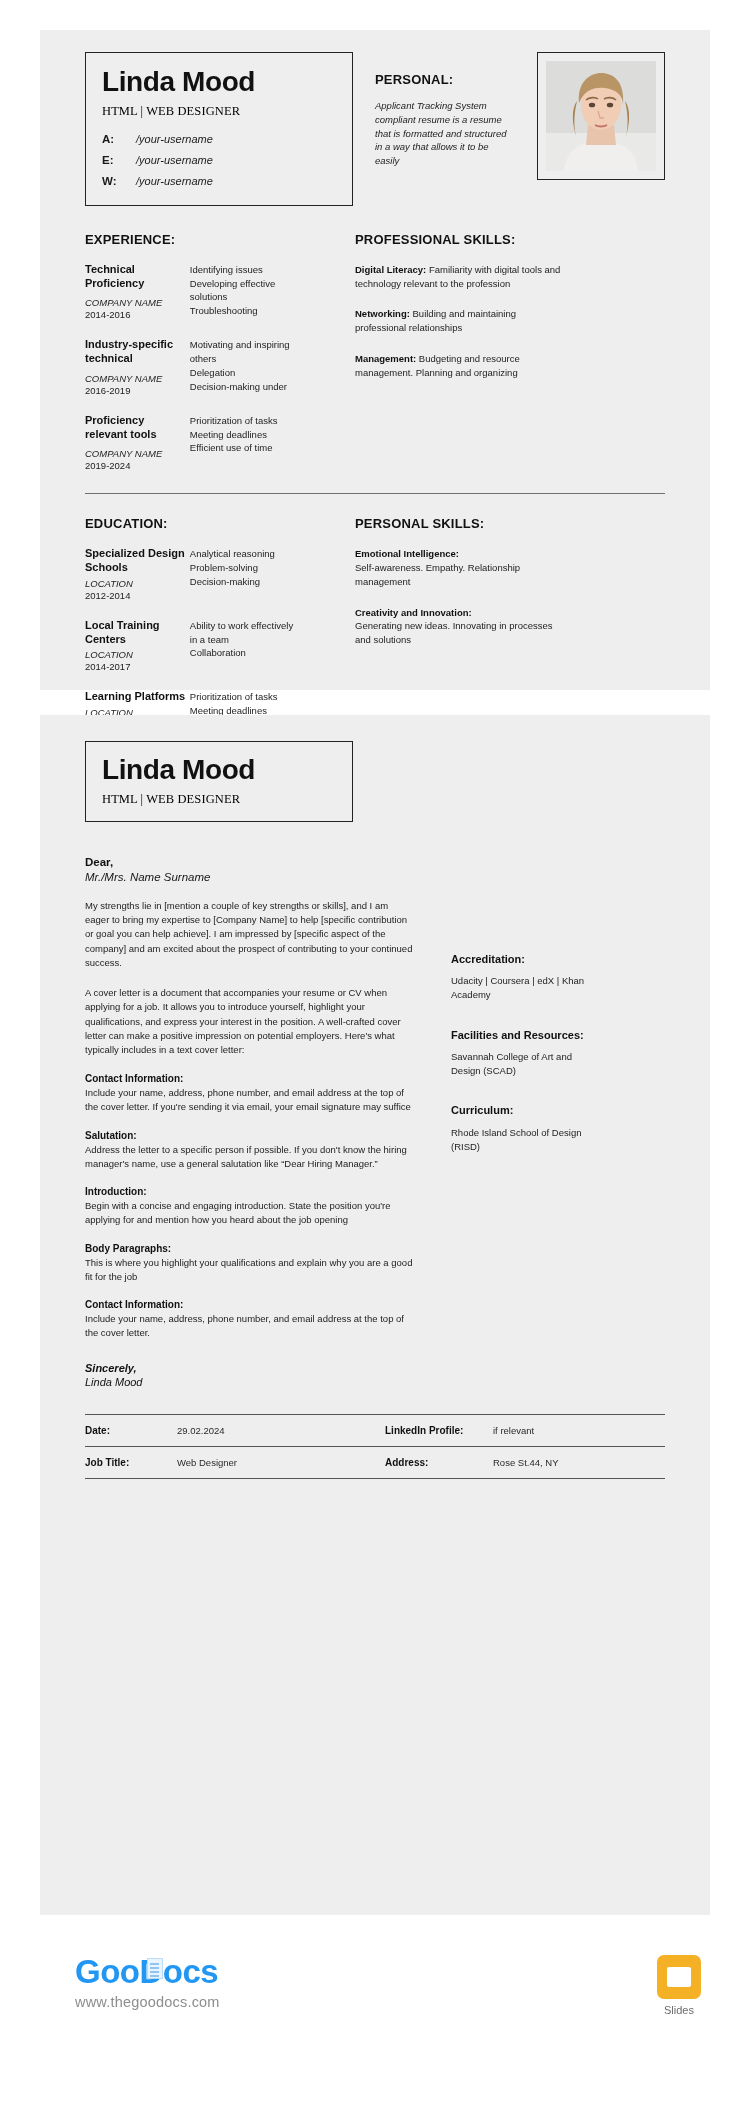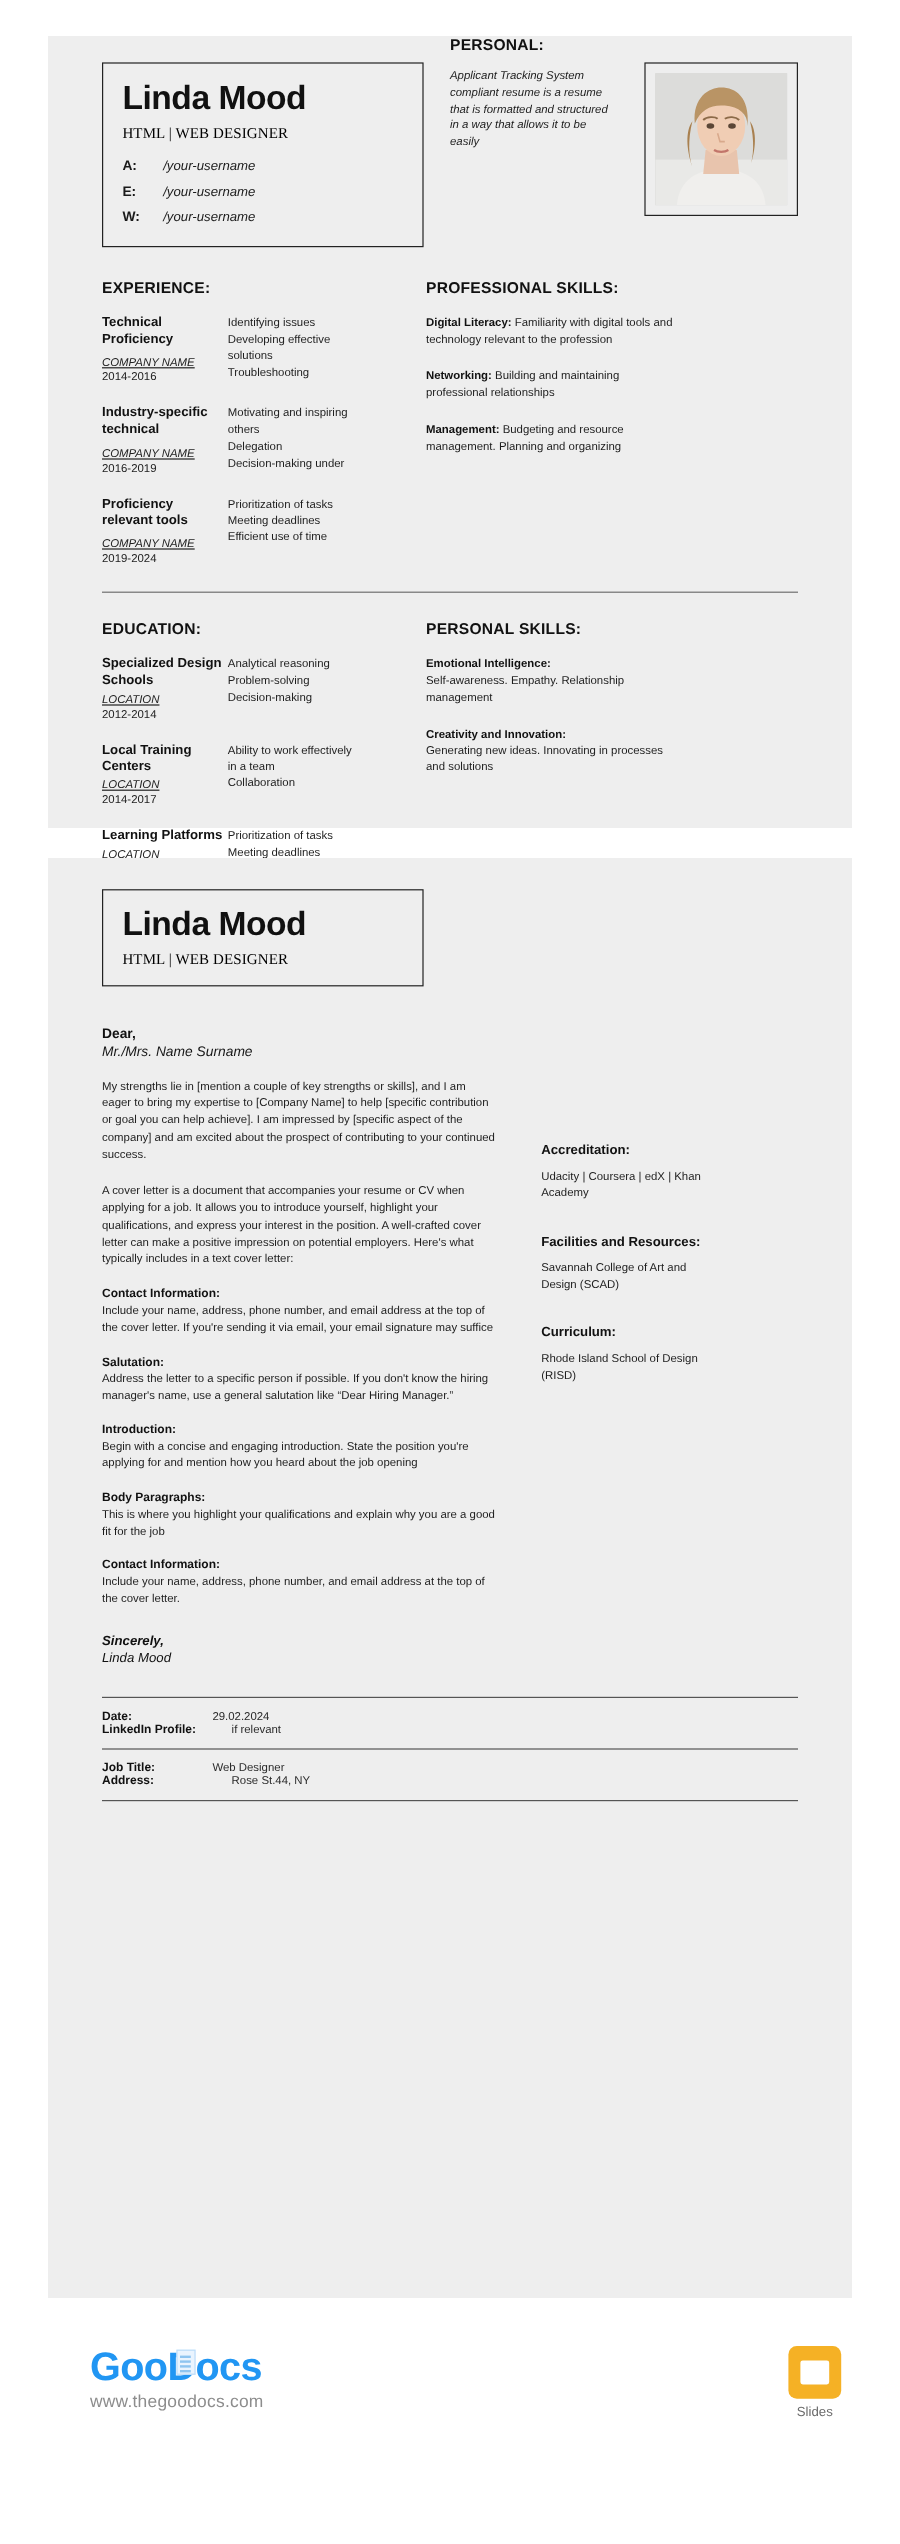--- a/index.html
+++ b/index.html
@@ -61,20 +61,21 @@
 
   
   .header-row {
     display: flex;
     align-items: flex-start;
     gap: 0;
   }
   .personal-col {
     width: 140px;
     margin-left: 22px;
+    margin-top: 42px;
   }
   .photo-box {
     margin-left: auto;
     margin-top: 22px;
     border: 1px solid #222;
     padding: 8px;
     width: 128px;
     height: 128px;
   }
   .photo {
@@ -112,21 +113,20 @@
     font-size: 11px;
     font-weight: bold;
     color: #111;
     line-height: 1.25;
   }
   .entry-sub {
     font-size: 9.5px;
     font-style: italic;
     margin-top: 7px;
     color: #222;
-    text-decoration: underline;
   }
   .entry-date {
     font-size: 9.5px;
     margin-top: 1px;
     color: #222;
   }
   .bullets { font-size: 9.5px; line-height: 1.45; color: #1d1d1d; }
   .bullets div { white-space: normal; }
 
   .skill { margin-bottom: 17px; }
@@ -202,21 +202,21 @@
     line-height: 1.45;
     margin-top: 8px;
     color: #1d1d1d;
   }
   .side-blk { margin-bottom: 26px; }
   .side-blk:last-child { margin-bottom: 0; }
 
   
   .lfooter { margin-top: 26px; padding-bottom: 30px; }
   .lfline { height: 1px; background: #555; }
-  .lfrow { display: flex; padding: 10px 0 0 0; flex-direction: column; }
+  .lfrow { display: flex; padding: 10px 0 0 0; }
   .lfrow .cell { display: flex; align-items: baseline; }
   .lfrow .cell.first { width: 300px; }
   .lfkey {
     font-size: 10px;
     font-weight: bold;
     color: #111;
     width: 92px;
   }
   .lfkey.wide { width: 108px; }
   .lfval { font-size: 9.5px; color: #2a2a2a; }

